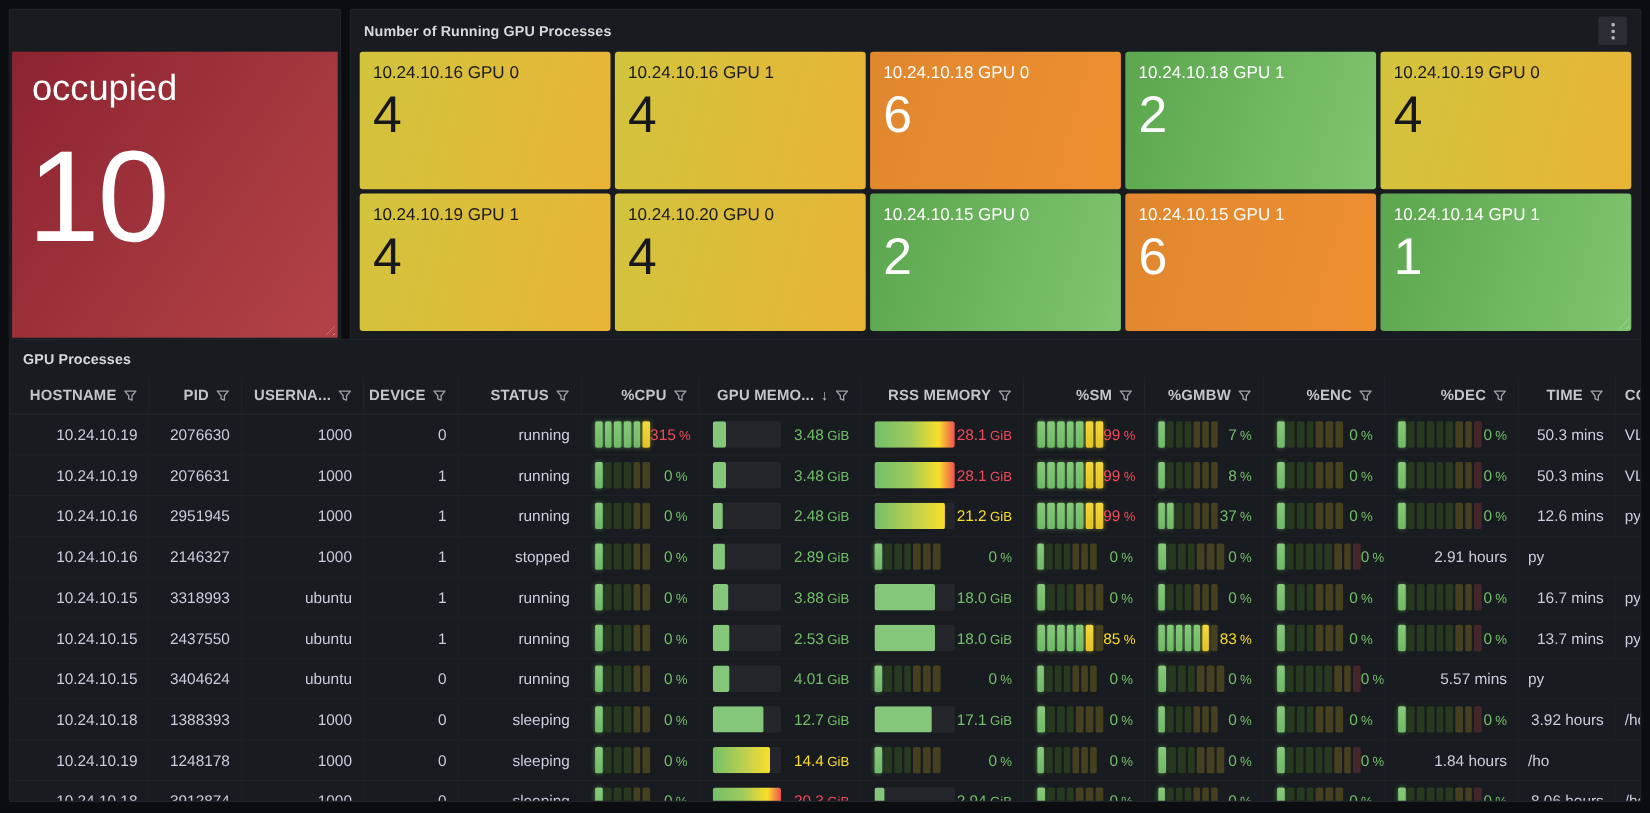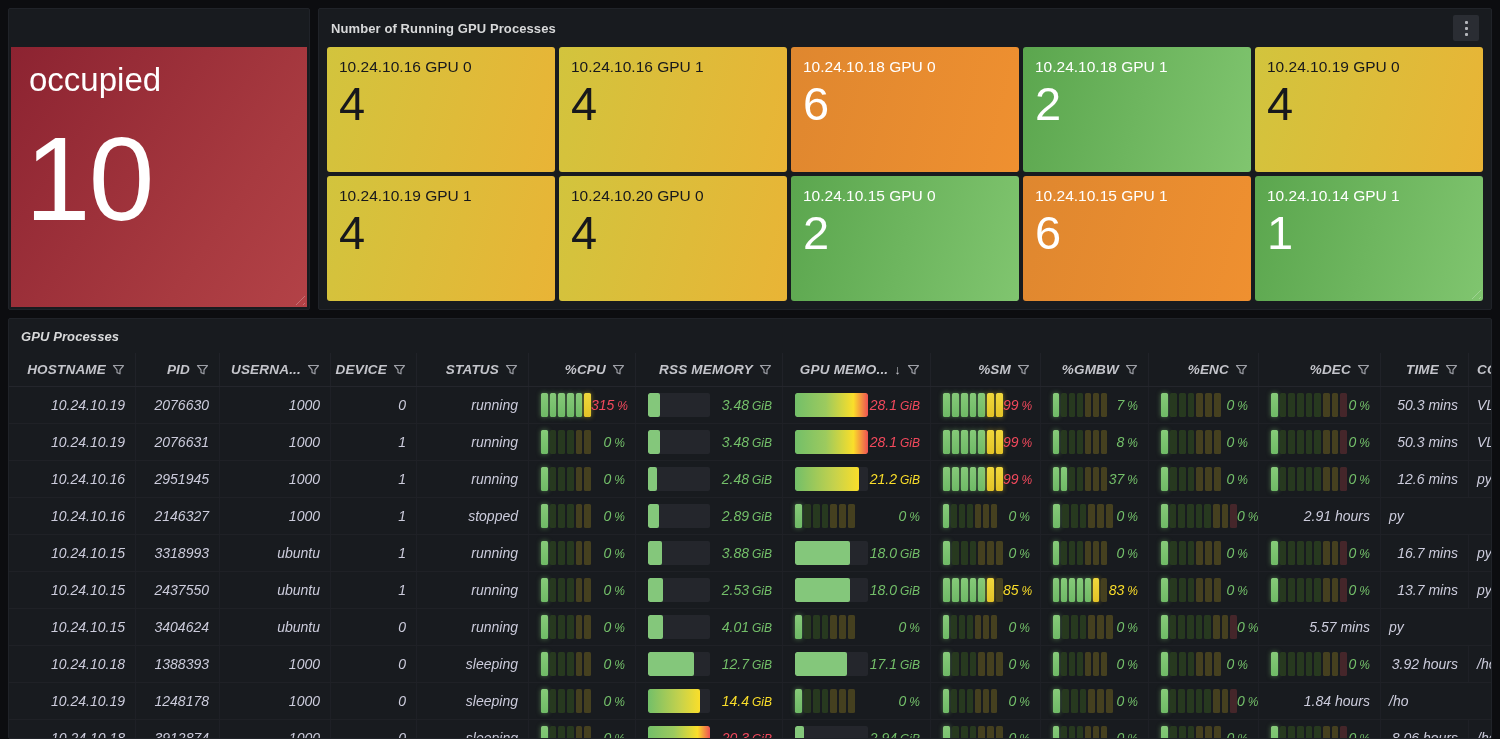--- a/index.html
+++ b/index.html
@@ -1,20 +1,20 @@
 <!DOCTYPE html>
 <html><head>
 <meta charset="utf-8">
 <style>
   html,body{margin:0;padding:0;background:#0c0d10;width:1500px;height:739px;overflow:hidden;
     font-family:"Liberation Sans", sans-serif; -webkit-font-smoothing:antialiased;}
   .panel{position:absolute;background:#181b1f;border:1px solid #202329;box-sizing:border-box;overflow:hidden;border-radius:2px;}
   #panel-gpu-count{left:8px;top:8px;width:302px;height:302px;}
   #panel-tiles{left:318px;top:8px;width:1174px;height:302px;}
-  #panel-table{left:8px;top:318px;width:1484px;height:421px;font-style:italic;}
+  #panel-table{left:8px;top:308px;width:1484px;height:421px;}
   .panel-header{height:38px;display:flex;align-items:center;padding:0 12px;justify-content:space-between;}
   #panel-table .panel-header{height:34px;}
   .panel-title{font-size:13px;font-weight:700;color:#d8d9da;letter-spacing:.1px;cursor:pointer;}
   .kebab{width:26px;height:26px;border:none;border-radius:2px;background:#2a2d33;display:flex;flex-direction:column;
     align-items:center;justify-content:center;gap:3px;cursor:pointer;}
   .kebab i{width:3px;height:3px;border-radius:1px;background:#b4b6bb;display:block;}
   
   .stat-body{position:absolute;left:2px;right:2px;top:38px;bottom:2px;
     background:linear-gradient(125deg,#8c2331 0%,#a83a40 70%,#b34247 100%);}
   .stat-label{color:#fff;font-size:33px;font-weight:500;margin:14px 0 0 18px;}
@@ -165,30 +165,30 @@
       </div>
       <div class="th">
         <span>%CPU</span>
         <span class="filter-icon">
           <svg width="13" height="13" viewBox="0 0 13 13">
             <path d="M1.5 2.5h10L8 6.8v4l-3-1.2v-2.8Z" fill="none" stroke="#9ea0a7" stroke-width="1.2" stroke-linejoin="round"></path>
           </svg>
         </span>
       </div>
       <div class="th">
-        <span>RSS MEMORY</span>
-        <span class="filter-icon">
-          <svg width="13" height="13" viewBox="0 0 13 13">
-            <path d="M1.5 2.5h10L8 6.8v4l-3-1.2v-2.8Z" fill="none" stroke="#9ea0a7" stroke-width="1.2" stroke-linejoin="round"></path>
-          </svg>
-        </span>
-      </div>
-      <div class="th">
         <span>GPU MEMO...</span>
         <span class="sort-arrow">↓</span>
+        <span class="filter-icon">
+          <svg width="13" height="13" viewBox="0 0 13 13">
+            <path d="M1.5 2.5h10L8 6.8v4l-3-1.2v-2.8Z" fill="none" stroke="#9ea0a7" stroke-width="1.2" stroke-linejoin="round"></path>
+          </svg>
+        </span>
+      </div>
+      <div class="th">
+        <span>RSS MEMORY</span>
         <span class="filter-icon">
           <svg width="13" height="13" viewBox="0 0 13 13">
             <path d="M1.5 2.5h10L8 6.8v4l-3-1.2v-2.8Z" fill="none" stroke="#9ea0a7" stroke-width="1.2" stroke-linejoin="round"></path>
           </svg>
         </span>
       </div>
       <div class="th">
         <span>%SM</span>
         <span class="filter-icon">
           <svg width="13" height="13" viewBox="0 0 13 13">

